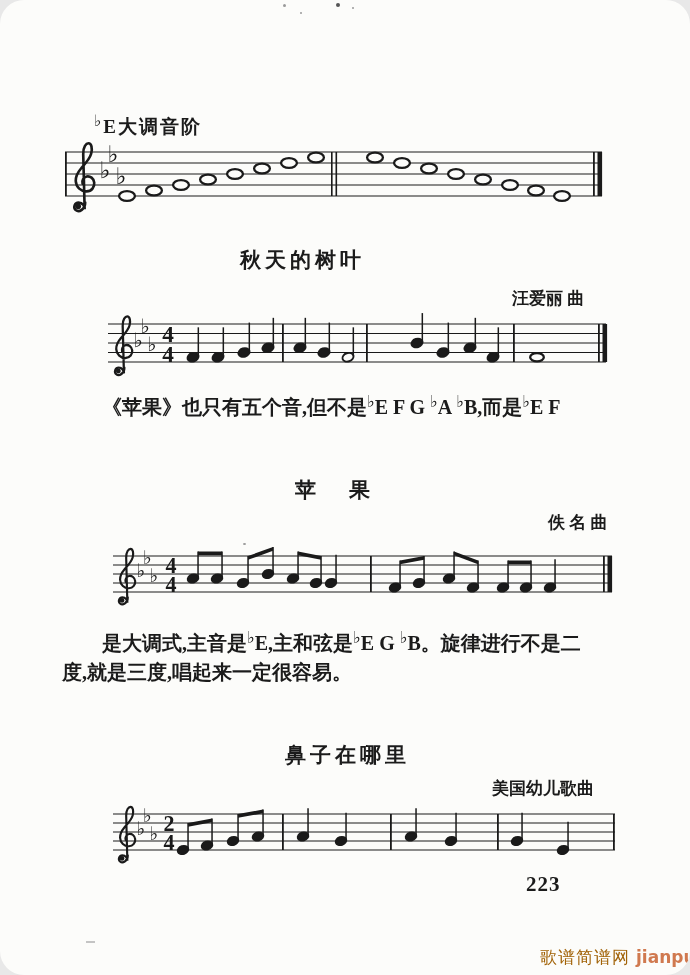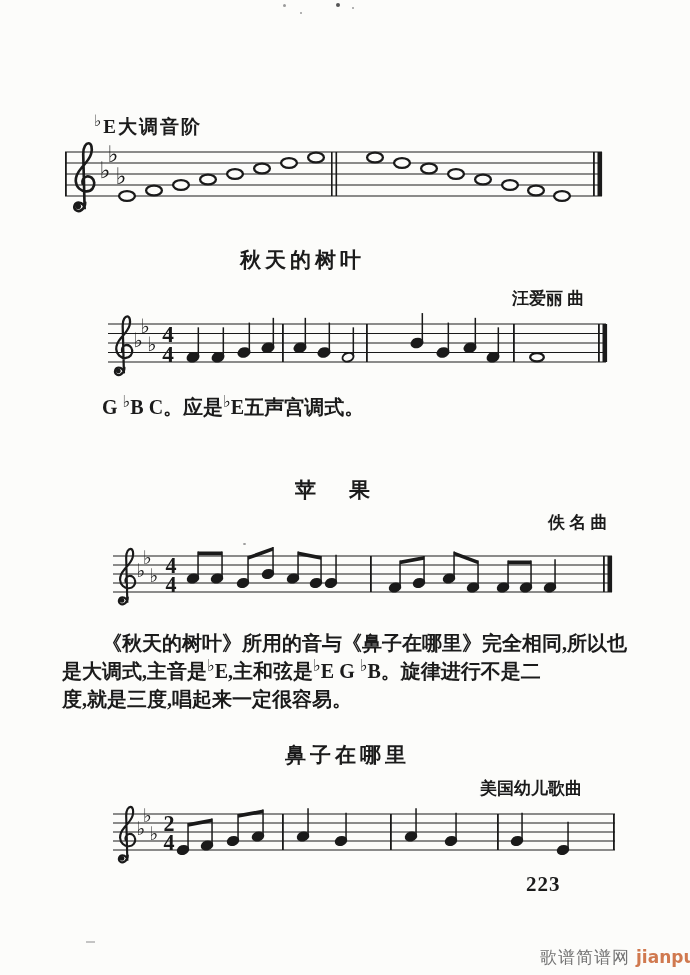--- a/index.html
+++ b/index.html
@@ -1,39 +1,39 @@
 <!DOCTYPE html>
 <html><head>
 <meta charset="utf-8">
 <style>
   html,body{margin:0;padding:0;background:#e8e8e8;}
   .page{
     position:relative; width:690px; height:975px; margin:0 auto;
     background:#fcfcfa; overflow:hidden;
-    font-family:"Liberation Serif","DejaVu Serif",serif; color:#1b1b1b;
+    font-family:"Liberation Serif","DejaVu Serif",serif; color:#1b1b1b;border-radius:24px;
   }
   .abs{position:absolute;}
   .scale-label{left:94px;top:114px;font-size:19px;font-weight:700;letter-spacing:2px;white-space:nowrap;}
   .song-title{font-size:21px;font-weight:700;white-space:nowrap;}
   .t1{left:240px;top:246px;letter-spacing:4px;}
   .t2{left:295px;top:476px;letter-spacing:33px;}
   .t3{left:285px;top:741px;letter-spacing:4px;}
   .credit{font-size:17px;font-weight:700;white-space:nowrap;}
   .c1{left:512px;top:287px;}
   .c2{left:512px;top:511px;margin-left:36px;}
-  .c3{left:480px;top:777px;}
+  .c3{left:492px;top:777px;}
   .para{left:62px;width:590px;font-size:20px;font-weight:700;line-height:27.6px;}
   .p1{top:394px;}
   .p2{top:630px;}
   .para .line{white-space:nowrap;}
   .para .line:first-child{text-indent:40px;}
   .fl{position:relative;top:-0.42em;font-size:0.82em;font-family:"DejaVu Sans",sans-serif;}
   .page-number{left:526px;top:872px;font-size:21px;font-weight:700;letter-spacing:1px;}
   .watermark{left:540px;top:946px;font-size:17px;white-space:nowrap;font-family:"DejaVu Sans",sans-serif;}
-  .wm-name{color:#737373;letter-spacing:1px;font-family:Liberation Serif, serif;}
+  .wm-name{color:#a16207;letter-spacing:1px;font-family:Liberation Serif, serif;}
   .wm-url{color:#d0794f;margin-left:6px;font-weight:700;}
   svg.staff{position:absolute;overflow:visible;}
   .speck{position:absolute;background:#9a9a9a;border-radius:50%;}
   .dash{position:absolute;background:#c4c4c4;}
 </style>
 </head>
 <body>
 
 <div class="page">
 
@@ -127,21 +127,21 @@
         <ellipse cx="429" cy="33.25" rx="6.84" ry="4.18" fill="#fcfcfa" stroke="#1a1a1a" stroke-width="2.3"></ellipse>
         <rect x="174" y="0" width="1.8" height="38" fill="#1a1a1a"></rect>
         <rect x="258" y="0" width="1.8" height="38" fill="#1a1a1a"></rect>
         <rect x="405" y="0" width="1.8" height="38" fill="#1a1a1a"></rect>
         <rect x="490" y="0" width="1.8" height="38" fill="#1a1a1a"></rect>
         <rect x="494.5" y="0" width="4.6" height="38" fill="#1a1a1a"></rect>
       </g>
     </svg>
 
   <div class="abs para p1">
-      <div class="line">G <span class="fl">♭</span>B C。应是<span class="fl">♭</span>E五声宫调式。</div>
+      <div class="line">《苹果》也只有五个音,但不是<span class="fl">♭</span>E F G <span class="fl">♭</span>A <span class="fl">♭</span>B,而是<span class="fl">♭</span>E F</div>
     </div>
 
   <div class="abs song-title t2">苹果</div>
   <div class="abs credit c2">佚 名 曲</div>
   <svg class="staff" id="staff2" width="511" height="104" style="left: 113px; top: 522px;">
       <g transform="translate(0,34)">
         <line x1="0" y1="0" x2="499" y2="0" stroke="#1a1a1a" stroke-width="1.15"></line>
         <line x1="0" y1="9" x2="499" y2="9" stroke="#1a1a1a" stroke-width="1.15"></line>
         <line x1="0" y1="18" x2="499" y2="18" stroke="#1a1a1a" stroke-width="1.15"></line>
         <line x1="0" y1="27" x2="499" y2="27" stroke="#1a1a1a" stroke-width="1.15"></line>
@@ -189,21 +189,20 @@
         <line x1="395.04" y1="30.5" x2="395.04" y2="4.5" stroke="#1a1a1a" stroke-width="1.5"></line>
         <line x1="418.04" y1="30.5" x2="418.04" y2="4.5" stroke="#1a1a1a" stroke-width="1.5"></line>
         <polygon points="395.04,4.5 418.04,4.5 418.04,8.28 395.04,8.28" fill="#1a1a1a"></polygon>
         <rect x="257" y="0" width="1.8" height="36" fill="#1a1a1a"></rect>
         <rect x="490" y="0" width="1.8" height="36" fill="#1a1a1a"></rect>
         <rect x="494.5" y="0" width="4.6" height="36" fill="#1a1a1a"></rect>
       </g>
     </svg>
 
   <div class="abs para p2">
-      <div class="line">《秋天的树叶》所用的音与《鼻子在哪里》完全相同,所以也</div>
       <div class="line">是大调式,主音是<span class="fl">♭</span>E,主和弦是<span class="fl">♭</span>E G <span class="fl">♭</span>B。旋律进行不是二</div>
       <div class="line">度,就是三度,唱起来一定很容易。</div>
     </div>
 
   <div class="abs song-title t3">鼻子在哪里</div>
   <div class="abs credit c3">美国幼儿歌曲</div>
   <svg class="staff" id="staff3" width="514" height="104" style="left: 113px; top: 780px;">
       <g transform="translate(0,34)">
         <line x1="0" y1="0" x2="502" y2="0" stroke="#1a1a1a" stroke-width="1.15"></line>
         <line x1="0" y1="9" x2="502" y2="9" stroke="#1a1a1a" stroke-width="1.15"></line>

